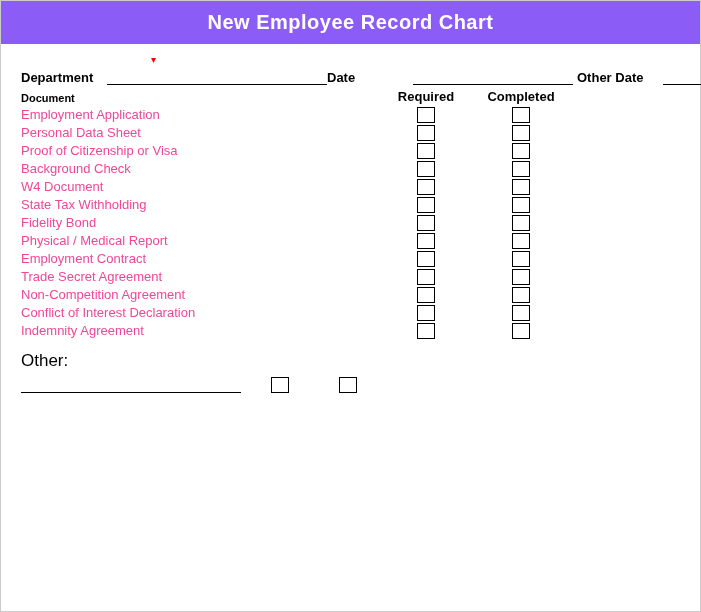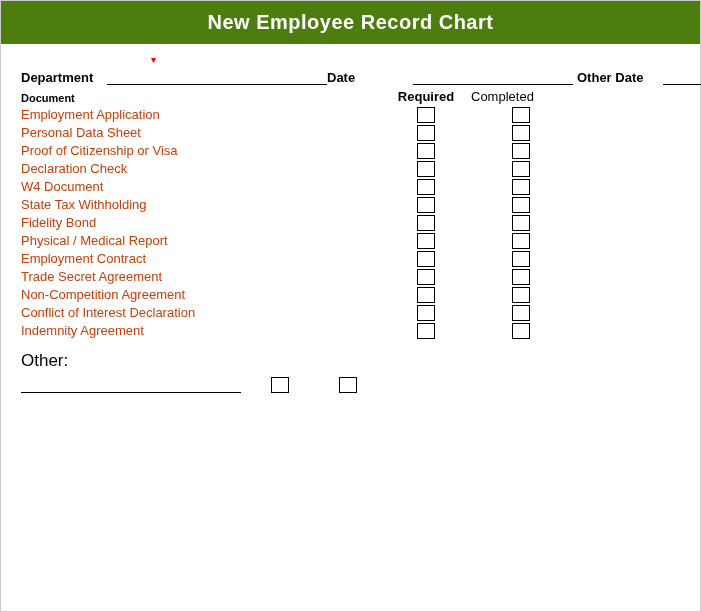--- a/index.html
+++ b/index.html
@@ -12,21 +12,21 @@
       min-height: 612px;
     }
     .page {
       width: 701px;
       min-height: 612px;
       background: #fff;
       padding: 0;
       border: 1px solid #ccc;
     }
     .header {
-      background: #4d7c0f;
+      background: #8b5cf6;
       color: #fff;
       text-align: center;
       padding: 10px 0;
       font-size: 20px;
       font-weight: bold;
       letter-spacing: 0.5px;
     }
     .form-area {
       padding: 10px 20px 10px 20px;
     }
@@ -88,31 +88,32 @@
       font-size: 11px;
     }
     .col-required {
       flex: 0 0 90px;
       font-weight: bold;
       font-size: 13px;
       text-align: center;
     }
     .col-completed {
       flex: 0 0 100px;
-      font-weight: normal;
-      font-size: 13px;
+      font-weight: bold;
+      font-size: 13px;
+      text-align: center;
     }
     .doc-row {
       display: flex;
       align-items: center;
       margin-bottom: 1px;
     }
     .doc-name {
       flex: 0 0 360px;
-      color: #c2410c;
+      color: #ec4899;
       font-size: 13px;
       padding: 1px 0;
     }
     .checkbox-cell {
       flex: 0 0 90px;
       display: flex;
       justify-content: center;
       align-items: center;
     }
     .checkbox-cell-completed {
@@ -210,21 +211,21 @@
           <div class="doc-row">
             <div class="doc-name">Proof of Citizenship or Visa</div>
             <div class="checkbox-cell">
               <span class="checkbox"></span>
             </div>
             <div class="checkbox-cell-completed">
               <span class="checkbox"></span>
             </div>
           </div>
           <div class="doc-row">
-            <div class="doc-name">Declaration Check</div>
+            <div class="doc-name">Background Check</div>
             <div class="checkbox-cell">
               <span class="checkbox"></span>
             </div>
             <div class="checkbox-cell-completed">
               <span class="checkbox"></span>
             </div>
           </div>
           <div class="doc-row">
             <div class="doc-name">W4 Document</div>
             <div class="checkbox-cell">

